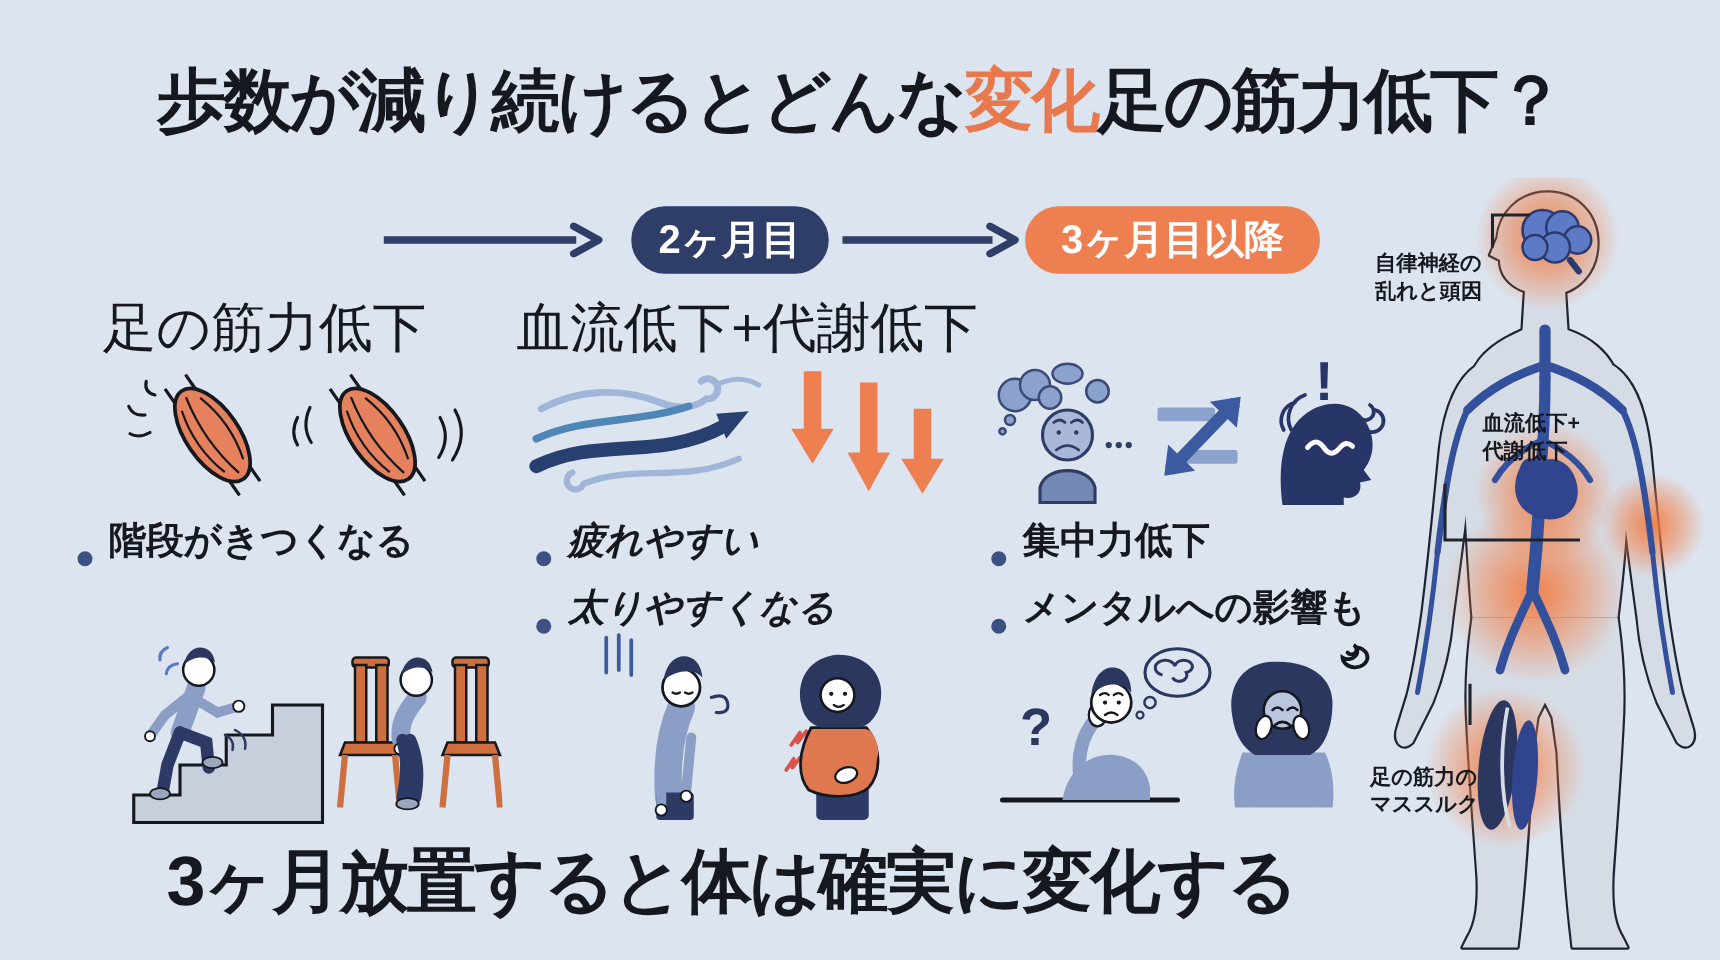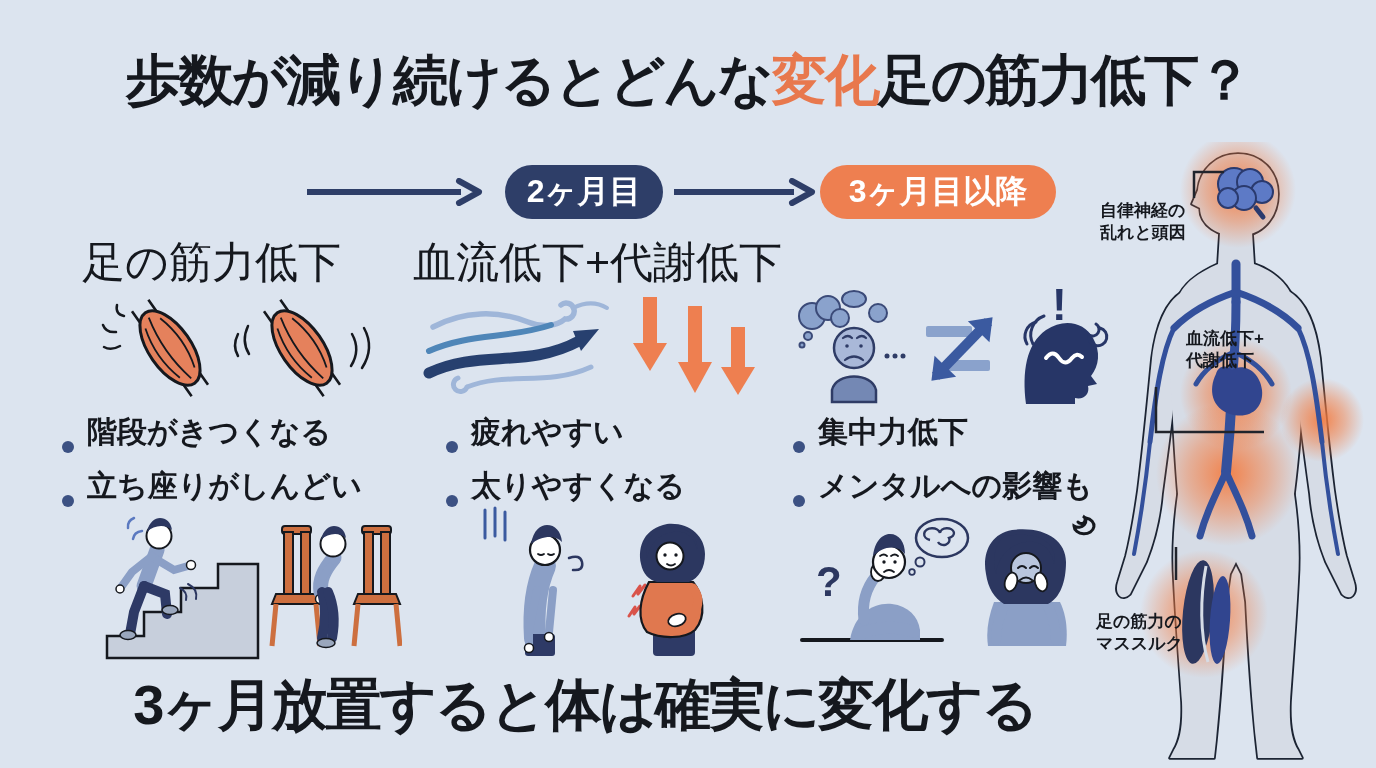--- a/index.html
+++ b/index.html
@@ -148,26 +148,22 @@
         <path d="M310,42 a9,9 0 1 1 -11,7 a5,5 0 1 0 7,-11"></path>
       </g>
     </g>
   </svg>
 
   <ul class="bullets" style="left:62px;top:412px;">
     <li>
         <span class="dot"></span>
         <span>階段がきつくなる</span>
       </li>
-    <li>
-        <span class="dot"></span>
-        <span>立ち座りがしんどい</span>
-      </li>
   </ul>
-  <ul class="bullets" style="left:446px;top:412px;">
+  <ul class="bullets" style="left:429px;top:412px;font-style:italic;">
     <li>
         <span class="dot"></span>
         <span>疲れやすい</span>
       </li>
     <li>
         <span class="dot"></span>
         <span>太りやすくなる</span>
       </li>
   </ul>
   <ul class="bullets" style="left:793px;top:412px;">

